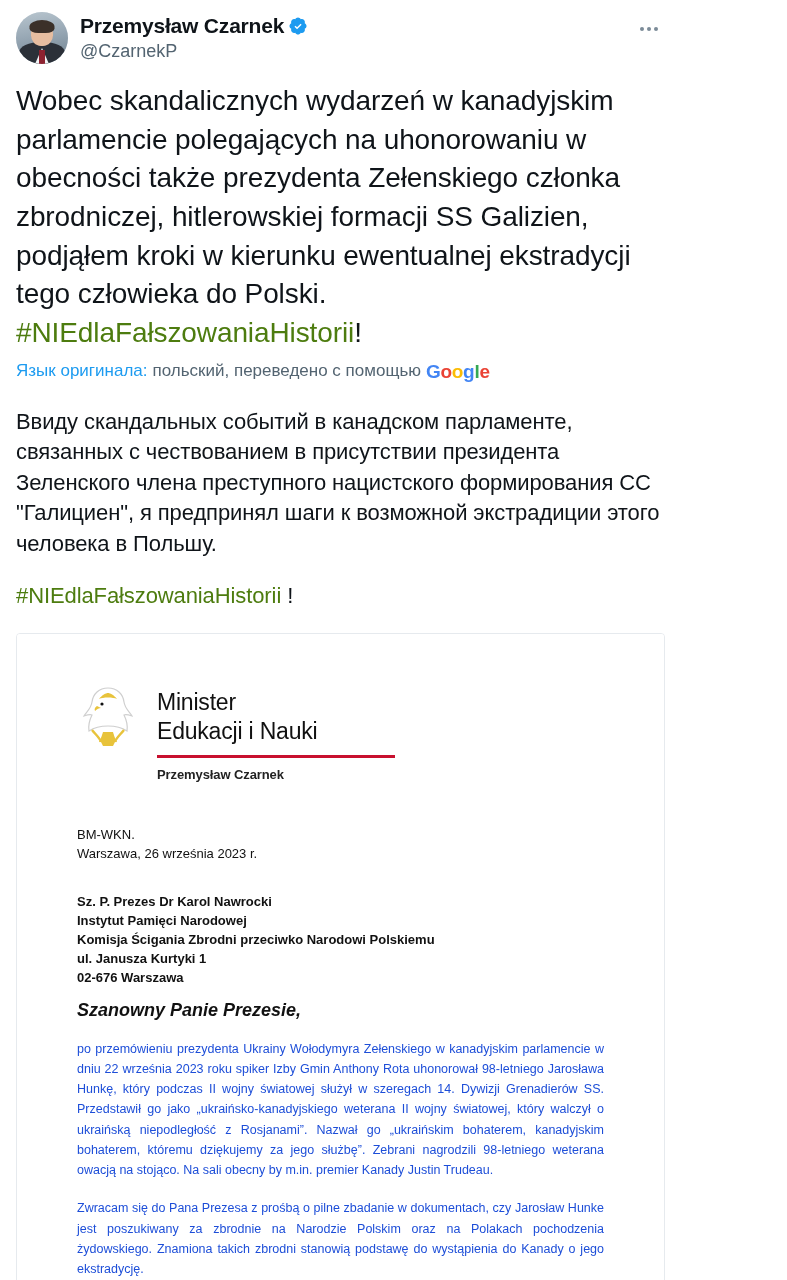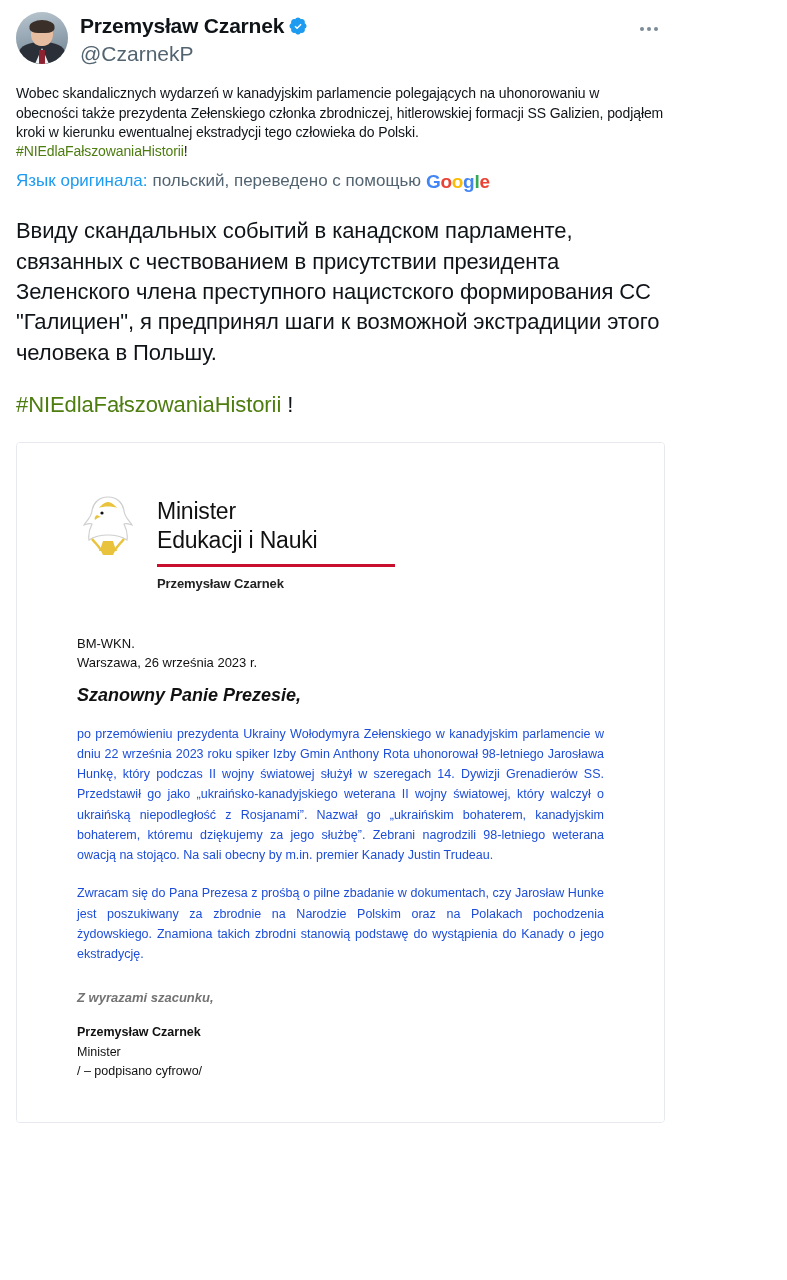--- a/index.html
+++ b/index.html
@@ -105,21 +105,21 @@
     color: #0f1419;
     letter-spacing: -0.2px;
   }
   .verified {
     width: 20px;
     height: 20px;
     display: inline-block;
     flex: 0 0 20px;
   }
   .handle {
-    font-size: 21px;
+    font-size: 18px;
     color: #536471;
     margin-top: 3px;
   }
   .more-btn {
     position: absolute;
     right: 2px;
     top: 6px;
     width: 28px;
     height: 22px;
     display: flex;
@@ -131,21 +131,21 @@
   .more-btn i {
     width: 4px;
     height: 4px;
     border-radius: 50%;
     background: #7b8b98;
     display: block;
   }
   
   .tw-body {
     margin-top: 18px;
-    font-size: 14px;
+    font-size: 28px;
     line-height: 1.38;
     color: #0f1419;
     letter-spacing: -0.1px;
   }
   .tw-body p {
     margin: 0;
   }
   .hashtag {
     color: #4d7c0f;
     text-decoration: none;
@@ -357,20 +357,27 @@
           <div class="red-rule"></div>
           <div class="minister-name">Przemysław Czarnek</div>
         </div>
       </div>
 
       <div class="letter-meta">
         <div>BM-WKN.</div>
         <div>Warszawa,  26 września 2023 r.</div>
       </div>
 
+      <div class="addressee">
+        <div>Sz. P. Prezes Dr Karol Nawrocki</div>
+        <div>Instytut Pamięci Narodowej</div>
+        <div>Komisja Ścigania Zbrodni przeciwko Narodowi Polskiemu</div>
+        <div>ul. Janusza Kurtyki 1</div>
+        <div>02-676 Warszawa</div>
+      </div>
 
       <div class="salutation">Szanowny Panie Prezesie,</div>
 
       <div class="letter-para">po przemówieniu prezydenta Ukrainy Wołodymyra Zełenskiego w kanadyjskim parlamencie w dniu 22 września 2023 roku spiker Izby Gmin Anthony Rota uhonorował 98-letniego Jarosława Hunkę, który podczas II wojny światowej służył w szeregach 14. Dywizji Grenadierów SS. Przedstawił go jako „ukraińsko-kanadyjskiego weterana II wojny światowej, który walczył o ukraińską niepodległość z Rosjanami”. Nazwał go „ukraińskim bohaterem, kanadyjskim bohaterem, któremu dziękujemy za jego służbę”. Zebrani nagrodzili 98-letniego weterana owacją na stojąco. Na sali obecny by m.in. premier Kanady Justin Trudeau.</div>
       <div class="letter-para">Zwracam się do Pana Prezesa z prośbą o pilne zbadanie w dokumentach, czy Jarosław Hunke jest poszukiwany za zbrodnie na Narodzie Polskim oraz na Polakach pochodzenia żydowskiego. Znamiona takich zbrodni stanowią podstawę do wystąpienia do Kanady o jego ekstradycję.</div>
 
       <div class="closing">Z wyrazami szacunku,</div>
 
       <div class="signature">
         <div class="sig-name">Przemysław Czarnek</div>

